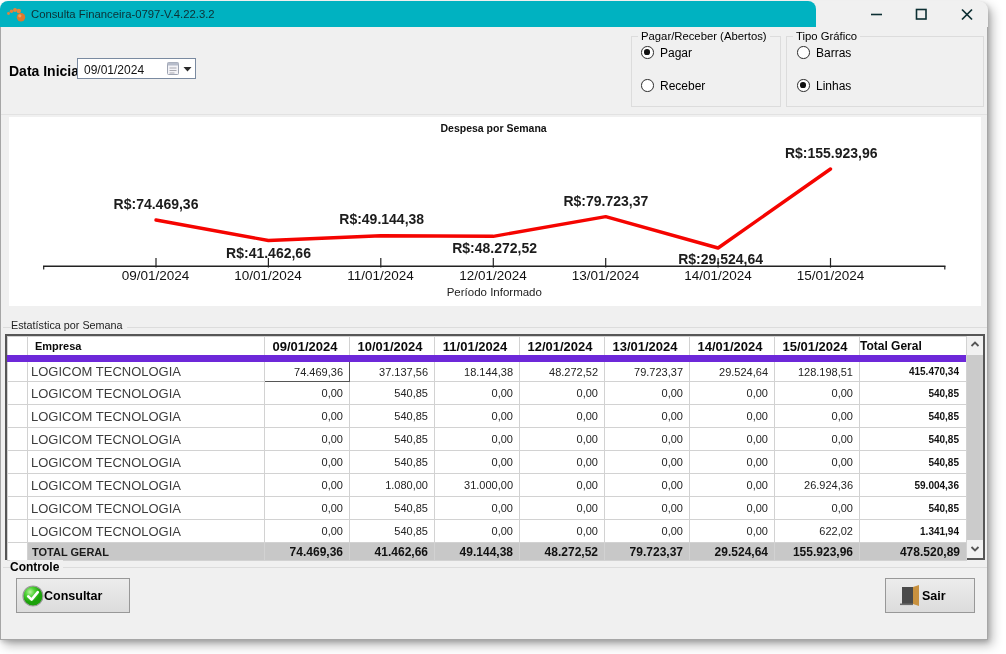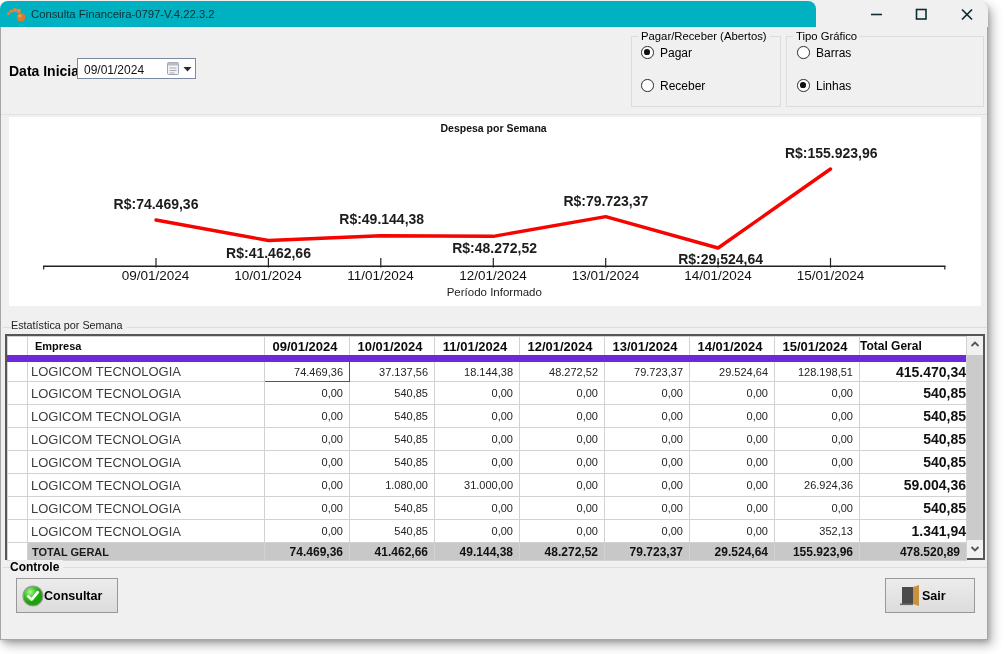--- a/index.html
+++ b/index.html
@@ -32,34 +32,34 @@
 table { border-collapse:collapse; table-layout:fixed; width:959px; float:left; }
 td,th { border:1px solid #d2d2d2; overflow:hidden; white-space:nowrap; padding:0; vertical-align:middle; }
 col.c-rh{width:20px;} col.c-emp{width:237px;} col.c-d{width:85px;} col.c-tg{width:107px;}
 tr.hdr td { height:22px; border-bottom:7px solid #6d28d9; font-weight:bold; font-size:13px; color:#0a0a0a; text-align:center; padding-right:4px; }
 tr.hdr td.emp { text-align:left; padding-left:7px; padding-right:0; font-size:11px; }
 tr.hdr td.tg { text-align:left; padding-left:0; padding-right:0; font-size:12px; }
 tr.data td { height:23px; }
 td.rh { background:#fff; }
 td.emp { font-size:13px; color:#3d3d3d; padding-left:3px; text-align:left; }
 td.val { font-size:11px; color:#232323; text-align:right; padding-right:6px; }
-td.tgv { font-weight:bold; font-size:14px; color:#111; text-align:right; padding-right:0; }
+td.tgv { font-weight:bold; font-size:10px; color:#111; text-align:right; padding-right:7px; }
 tr.total td { height:18px; background:#c8c8c8; font-weight:bold; border-top:1px solid #9a9a9a; }
 tr.total td.rh { background:#fff; }
 tr.total td.emp { font-size:11px; color:#1a1a1a; padding-left:4px; }
 tr.total td.val, tr.total td.tgv { font-size:12px; color:#111; padding-right:6px; }
 td.selcell { border:1.5px solid #565656; }
 
 #sbar { position:absolute; right:0; top:0; width:17px; height:222px; background:#f1f1f1; border-left:1px solid #d2d2d2; }
 #sbar .thumb { position:absolute; left:0px; top:19px; width:16px; height:185px; background:#cbcbcb; }
 
 #lbl-ctrl { position:absolute; left:9px; top:533px; font-size:12px; font-weight:bold; color:#000; background:#f0f0f0; padding-right:4px; z-index:2;}
 #ctrl-line { position:absolute; left:2px; top:540px; width:984px; height:1px; background:#dcdcdc; }
 .btn { position:absolute; top:551px; height:35px; background:linear-gradient(#ececec,#dcdcdc); border:1px solid #989898; }
-#btn-consultar { left:15px; width:102px; }
+#btn-consultar { left:15px; width:114px; }
 #btn-sair { left:884px; width:90px; }
 .btn .blabel { position:absolute; font-size:12.5px; font-weight:bold; color:#000; }
 
 #statusbar { position:absolute; left:0px; top:592px; width:986px; height:22px; background:#f2f2f2; border-top:1px solid #dfdfdf; }
 #statusbar .stext { position:absolute; left:0px; top:4px; font-size:13.5px; color:#111; }
 </style>
 </head>
 <body>
 <div id="win">
   <div id="titlebar">
@@ -269,21 +269,21 @@
             </tr>
         <tr class="data">
               <td class="rh"></td>
               <td class="emp">LOGICOM TECNOLOGIA</td>
               <td class="val">0,00</td>
               <td class="val">540,85</td>
               <td class="val">0,00</td>
               <td class="val">0,00</td>
               <td class="val">0,00</td>
               <td class="val">0,00</td>
-              <td class="val">352,13</td>
+              <td class="val">622,02</td>
               <td class="tgv">1.341,94</td>
             </tr>
         <tr class="total">
               <td class="rh"></td>
               <td class="emp">TOTAL GERAL</td>
               <td class="val">74.469,36</td>
               <td class="val">41.462,66</td>
               <td class="val">49.144,38</td>
               <td class="val">48.272,52</td>
               <td class="val">79.723,37</td>

